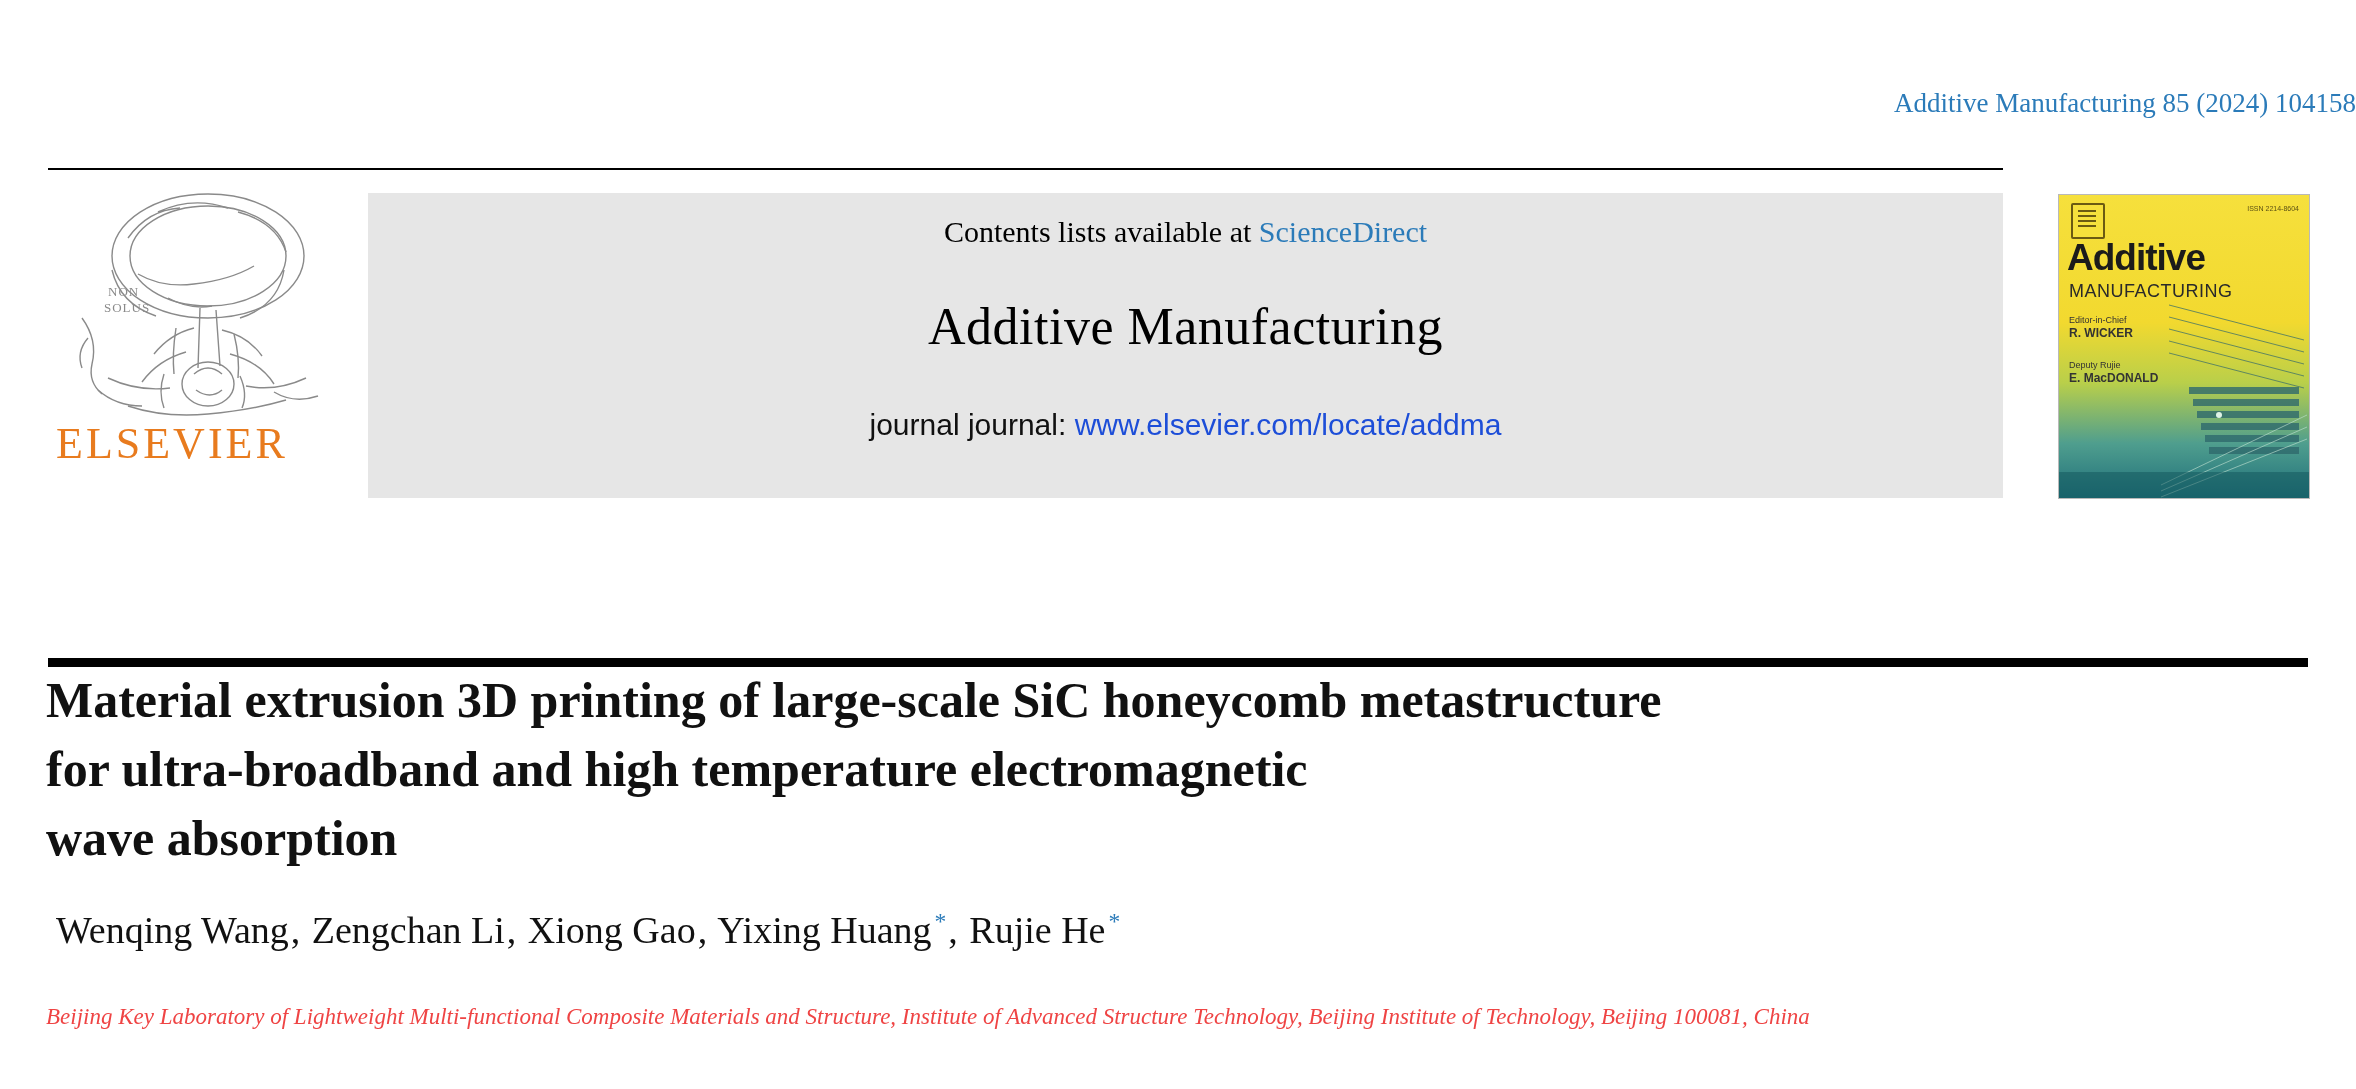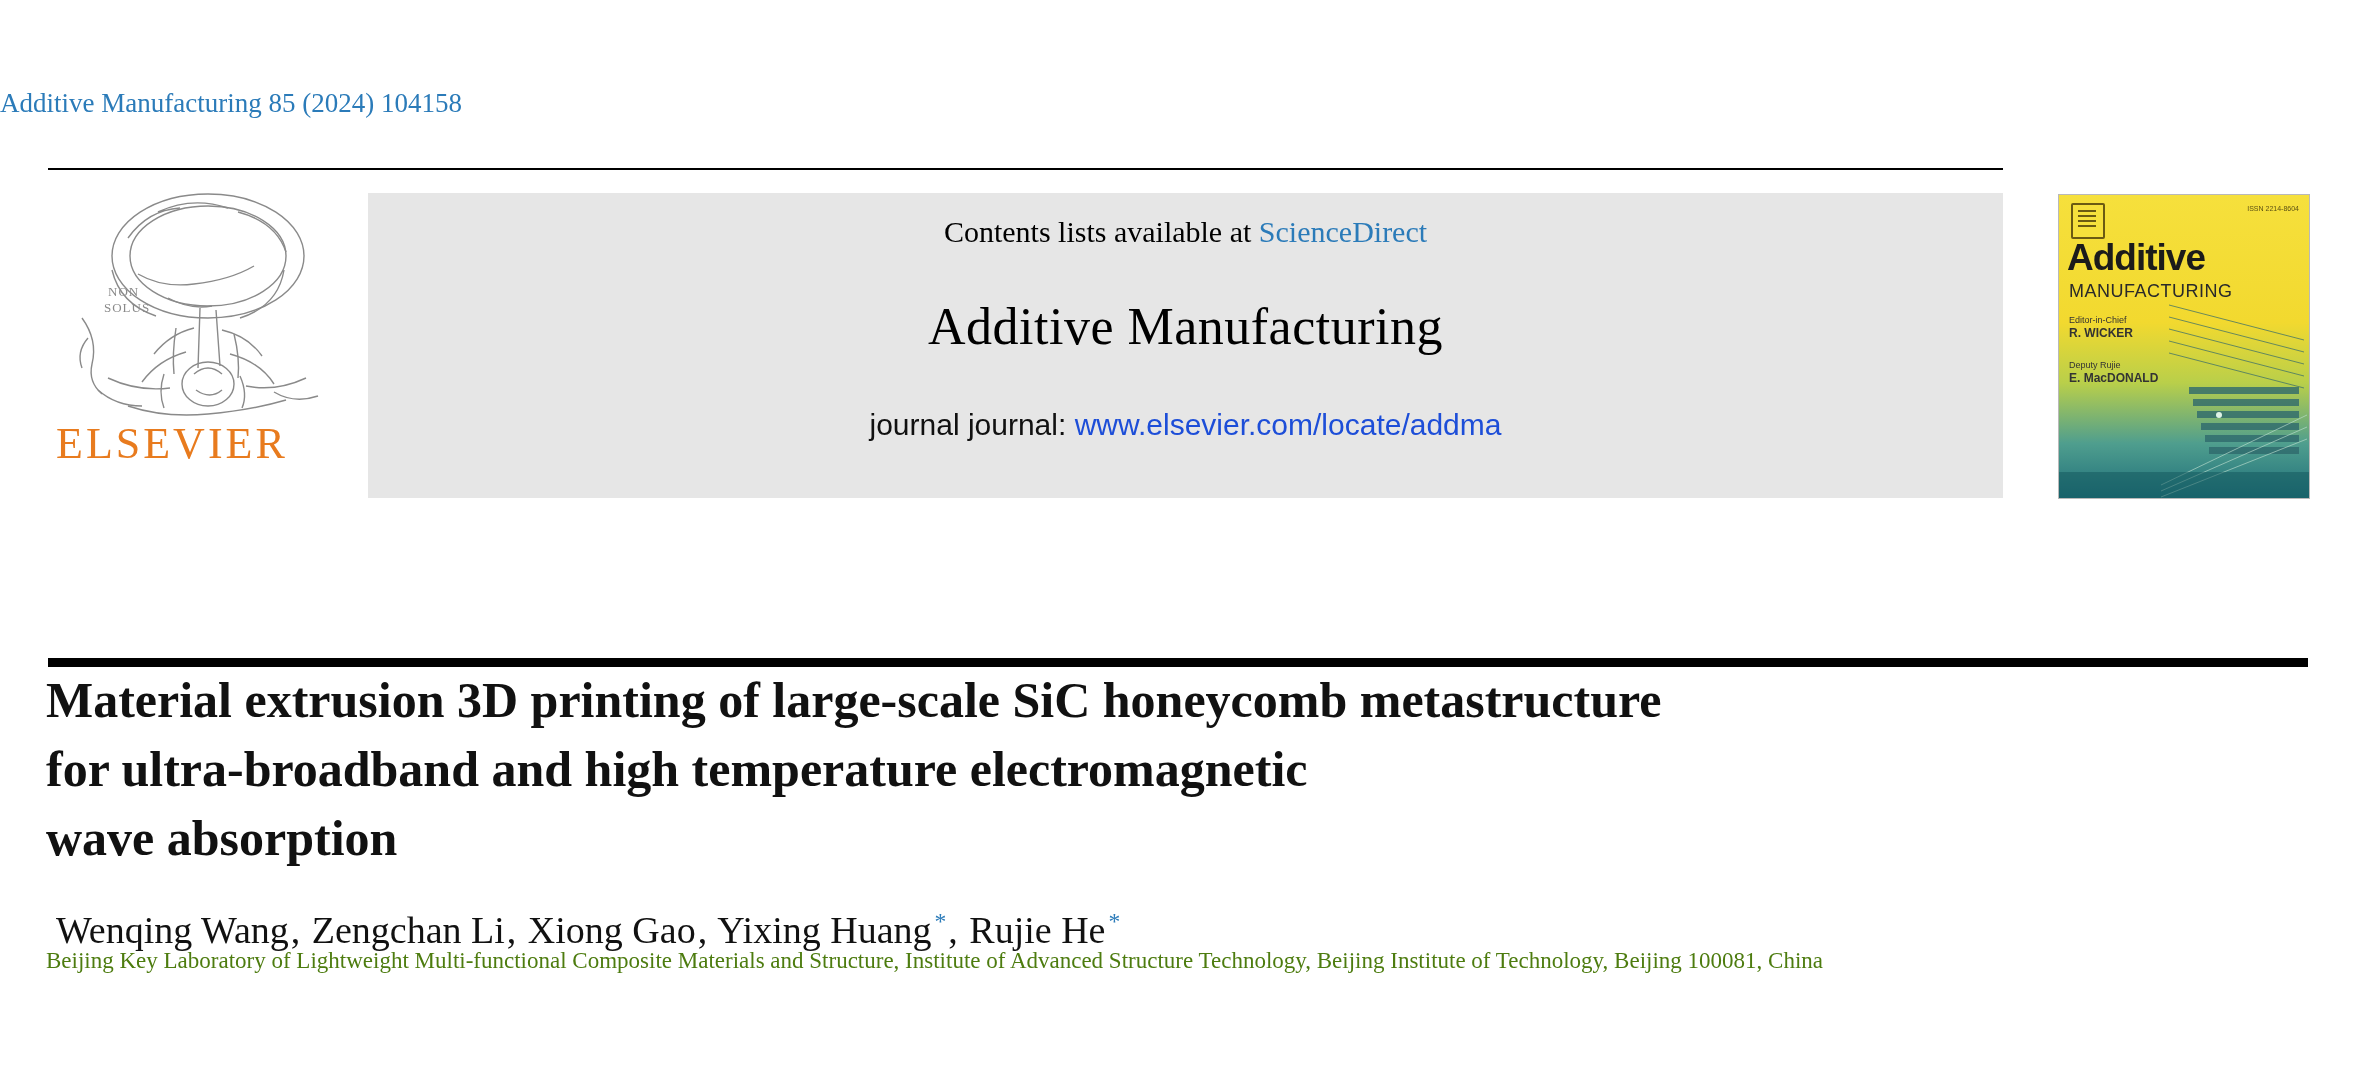--- a/index.html
+++ b/index.html
@@ -20,21 +20,21 @@
     height: 1089px;
     background: #ffffff;
   }
 
   
   .running-head {
     position: absolute;
     top: 88px;
     left: 0;
     width: 2356px;
-    text-align: left;
+    text-align: right;
     font-size: 27px;
     color: #2b7bb9;
     font-family: "Liberation Serif", serif;
   }
 
   
   .masthead {
     position: absolute;
     top: 168px;
     left: 48px;
@@ -254,25 +254,26 @@
     font-size: 0.62em;
     color: #2b7bb9;
     vertical-align: super;
     padding-left: 3px;
   }
 
   
   .affiliation {
     position: absolute;
     left: 46px;
-    top: 944px;
+    top: 1000px;
     width: 1990px;
     font-size: 23px;
+    font-style: italic;
     line-height: 1.5;
-    color: #4d7c0f;
+    color: #ef4444;
   }
 </style>
 </head>
 <body>
 
 <div class="page">
 
   <div class="running-head">Additive Manufacturing 85 (2024) 104158</div>
 
   <div class="masthead">

